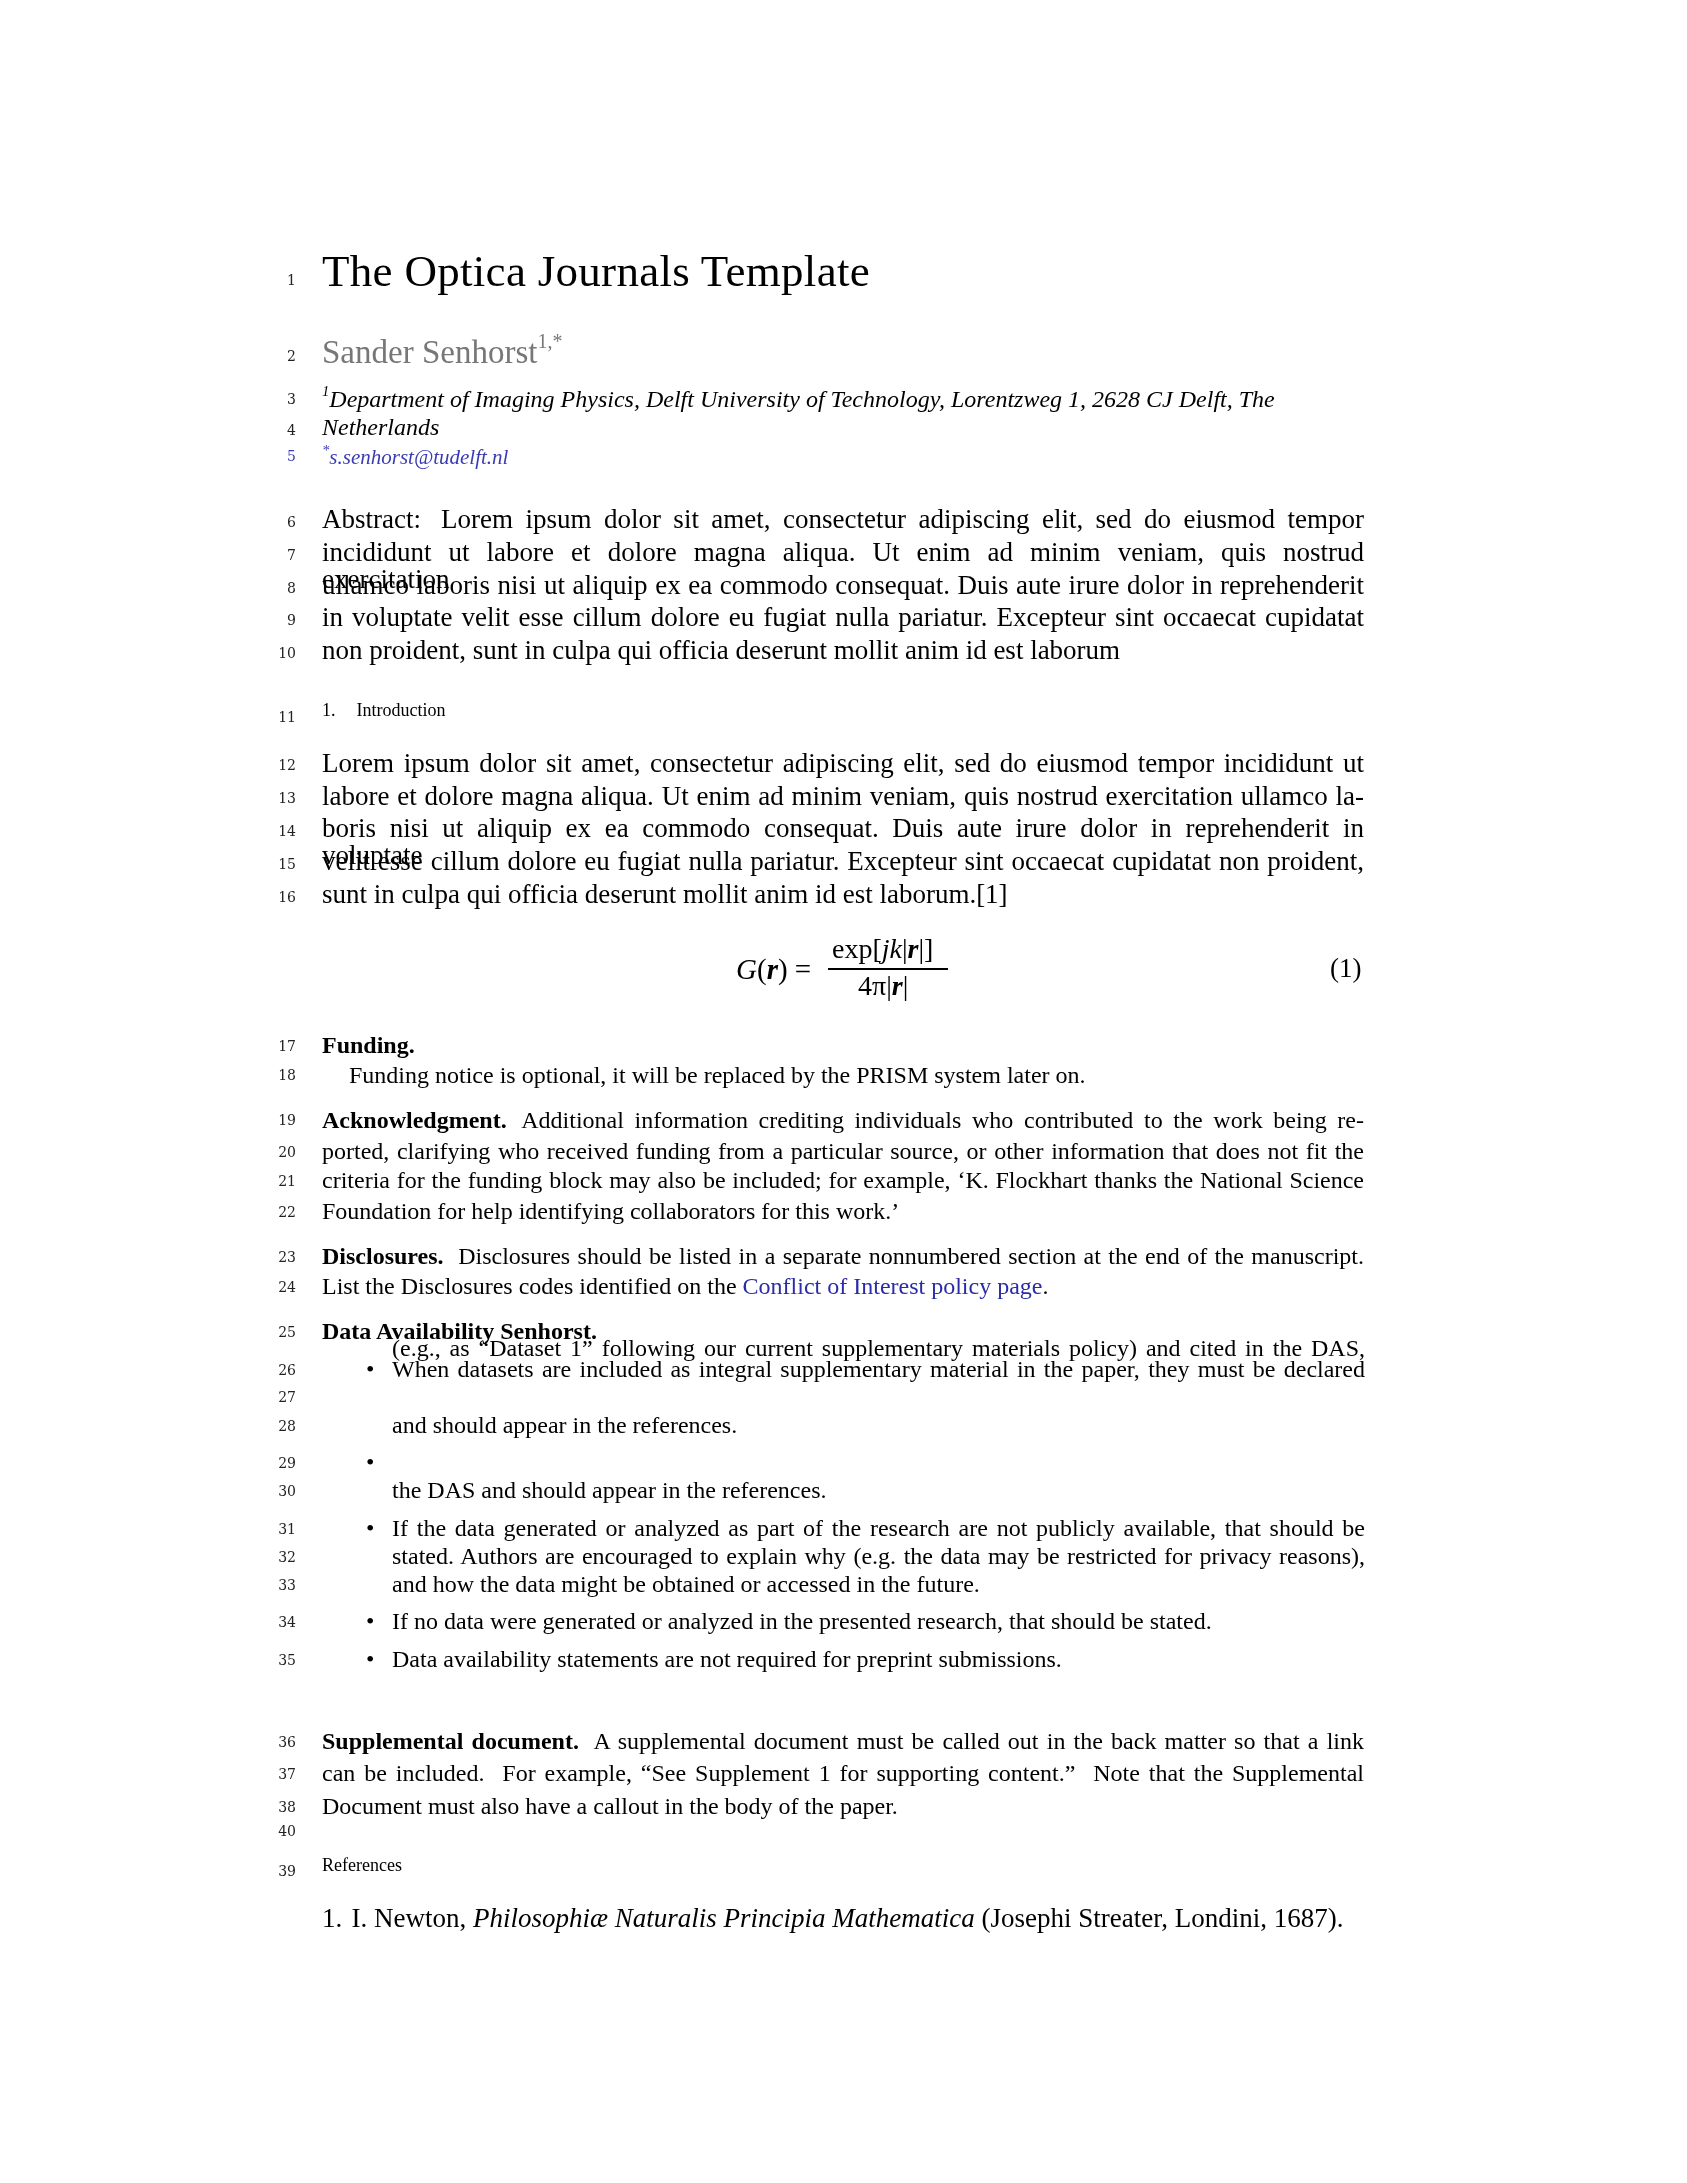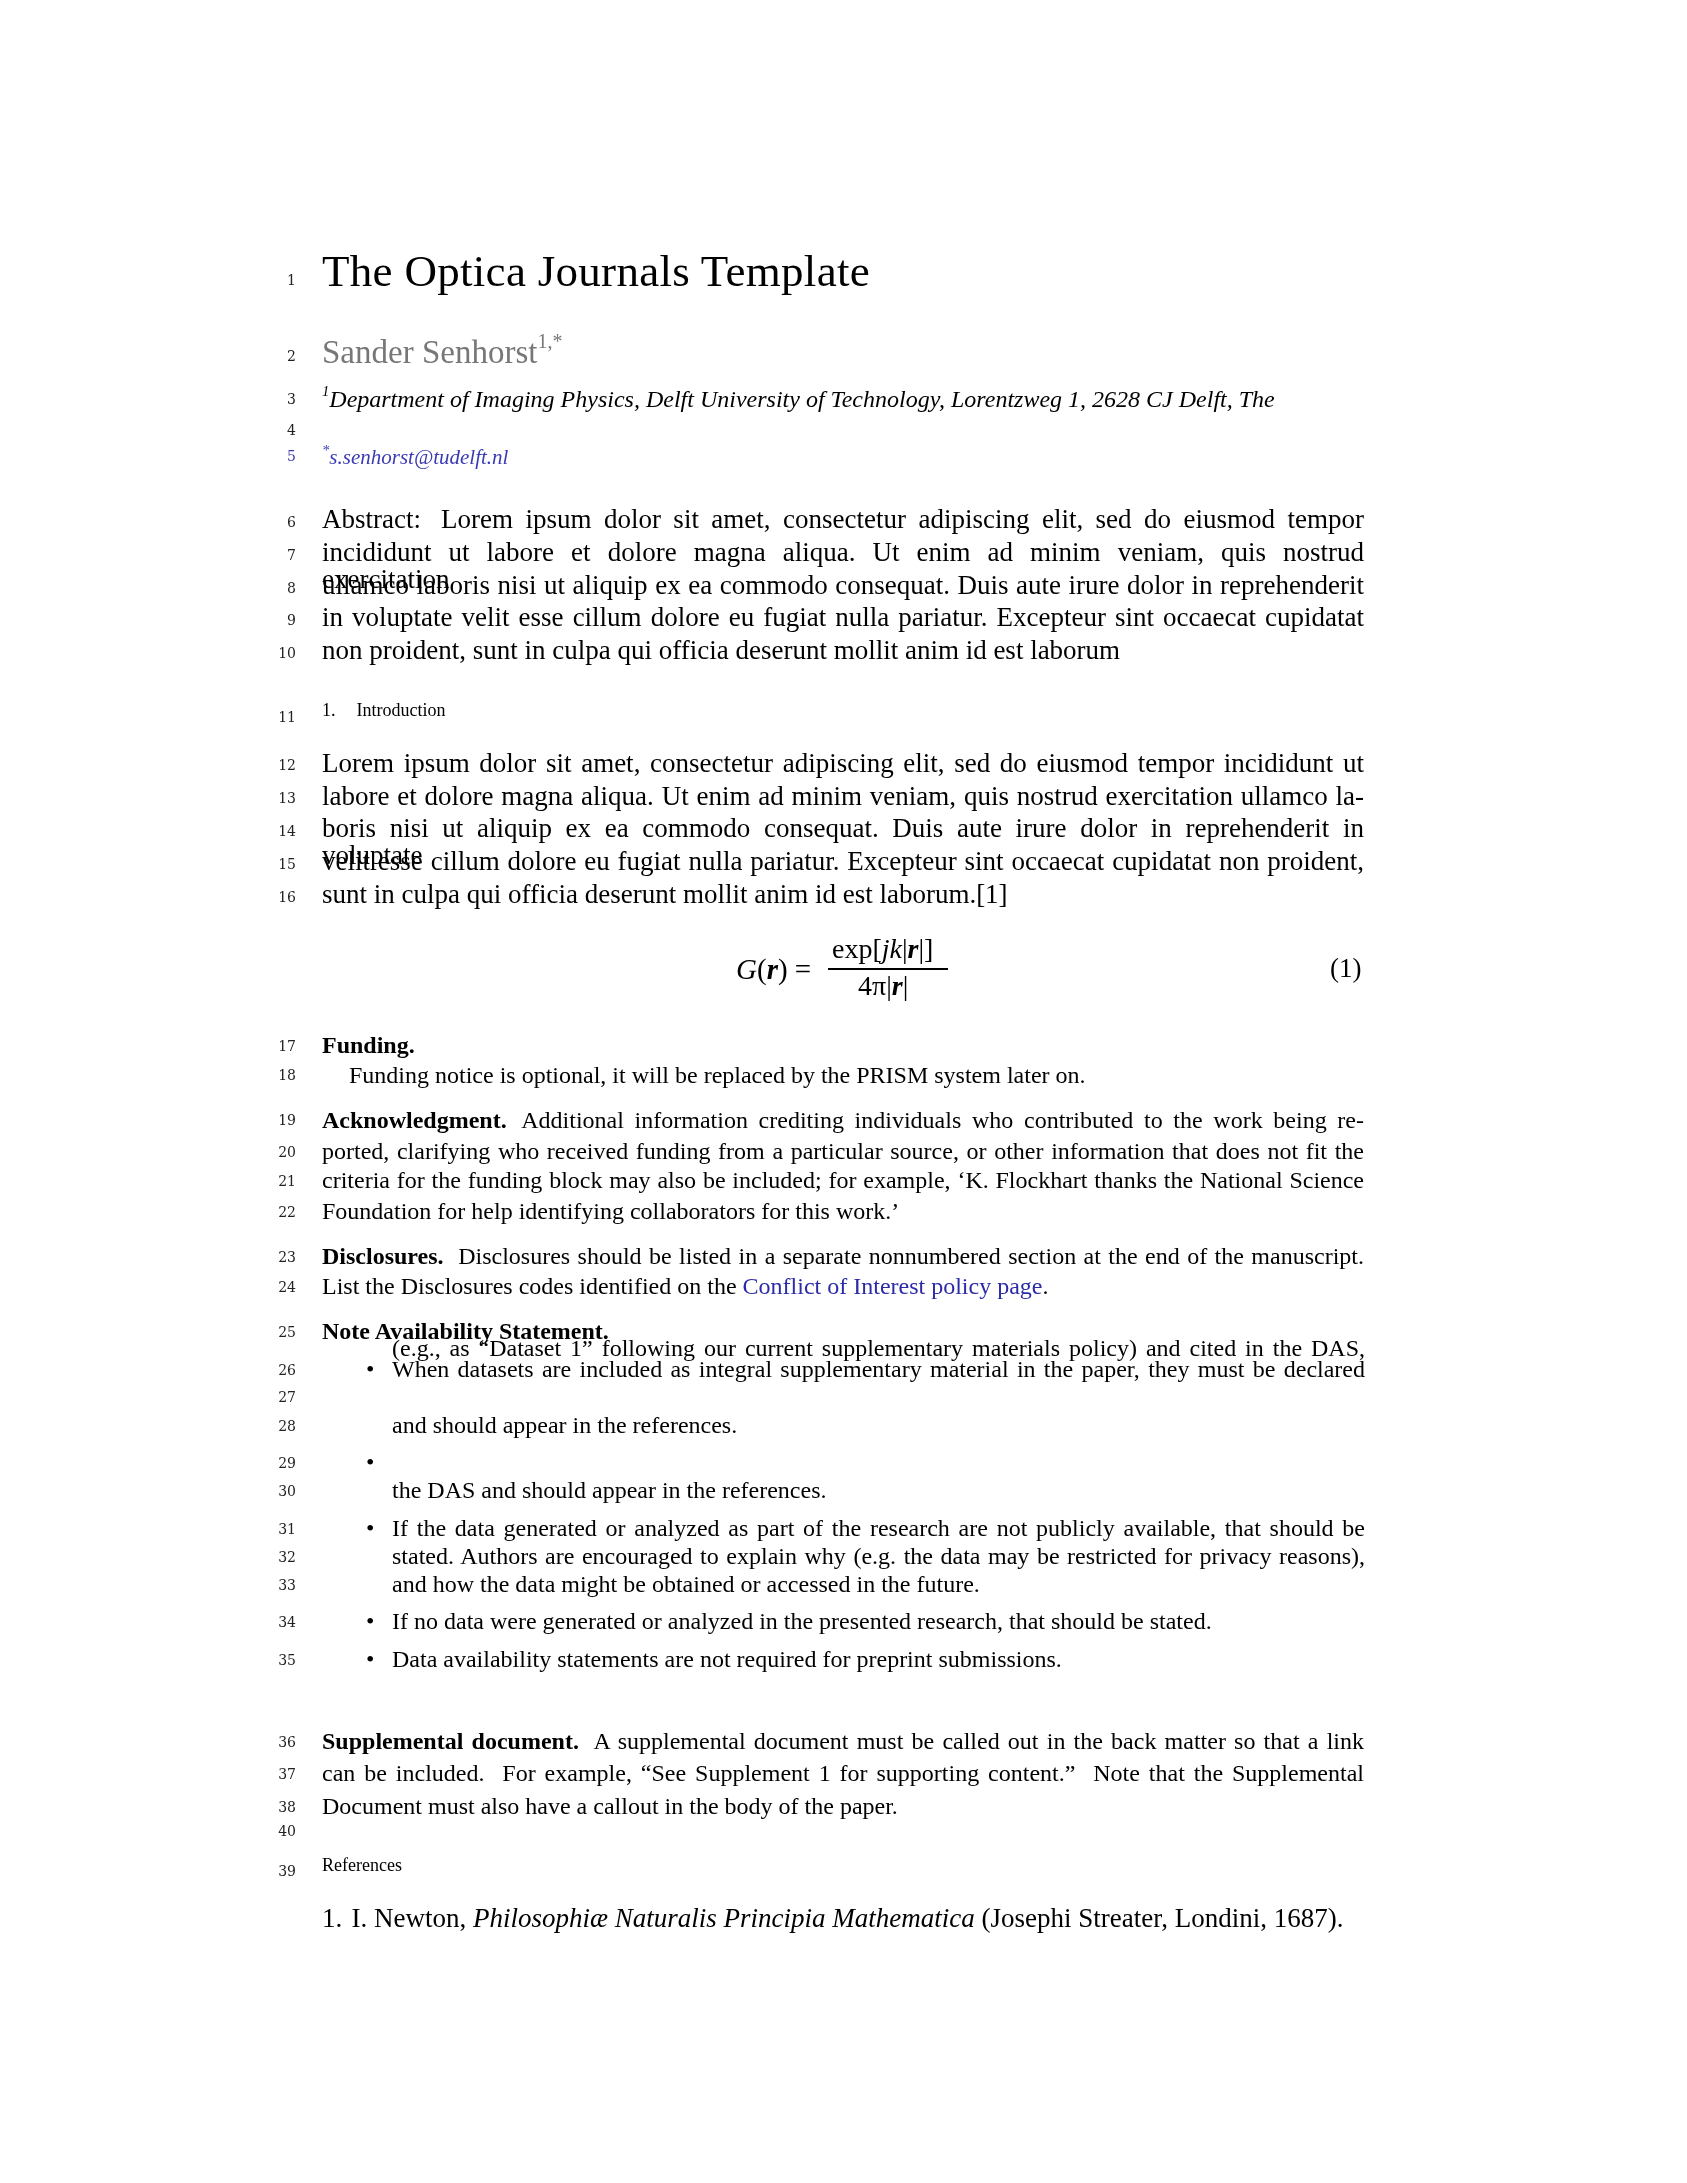--- a/index.html
+++ b/index.html
@@ -82,20 +82,21 @@
 
   <div class="row cm title" style="top:249px">The Optica Journals Template</div>
 
   <div class="row cm author" style="top:331px">
     <span>Sander Senhorst</span><sup>1,*</sup>
   </div>
 
   <div class="row affil" style="top:384px">
     <sup>1</sup><span>Department of Imaging Physics, Delft University of Technology, Lorentzweg 1, 2628 CJ Delft, The</span>
   </div>
+  <div class="row affil" style="top:415px">Netherlands</div>
 
   <div class="row email" style="top:443px">
     <sup>*</sup><span>s.senhorst@tudelft.nl</span>
   </div>
 
   <div class="row cm abs just" style="top:539px">incididunt ut labore et dolore magna aliqua. Ut enim ad minim veniam, quis nostrud exercitation</div>
   <div class="row cm abs just" style="top:506px">
     <span class="abs-label">Abstract:</span><span>Lorem ipsum dolor sit amet, consectetur adipiscing elit, sed do eiusmod tempor</span>
   </div>
   <div class="row cm abs just" style="top:572px">ullamco laboris nisi ut aliquip ex ea commodo consequat. Duis aute irure dolor in reprehenderit</div>
@@ -136,21 +137,21 @@
   <div class="row small just" style="top:1168px">criteria for the funding block may also be included; for example, ‘K. Flockhart thanks the National Science</div>
   <div class="row small" style="top:1199px">Foundation for help identifying collaborators for this work.’</div>
 
   <div class="row small just" style="top:1244px">
     <span class="lbl">Disclosures.</span><span>Disclosures should be listed in a separate nonnumbered section at the end of the manuscript.</span>
   </div>
   <div class="row small" style="top:1274px">
     <span>List the Disclosures codes identified on the </span><span class="link">Conflict of Interest policy page</span><span>.</span>
   </div>
 
-  <div class="row small bold" style="top:1319px">Note Availability Statement.</div>
+  <div class="row small bold" style="top:1319px">Data Availability Senhorst.</div>
 
   <div class="bullet" style="top:1357px">•</div>
   <div class="bullet-row just" style="top:1357px">When datasets are included as integral supplementary material in the paper, they must be declared</div>
   <div class="bullet-row just" style="top:1336px">(e.g., as “Dataset 1” following our current supplementary materials policy) and cited in the DAS,</div>
   <div class="bullet-row" style="top:1413px">and should appear in the references.</div>
 
   <div class="bullet" style="top:1450px">•</div>
   <div class="bullet-row" style="top:1478px">the DAS and should appear in the references.</div>
 
   <div class="bullet" style="top:1516px">•</div>

